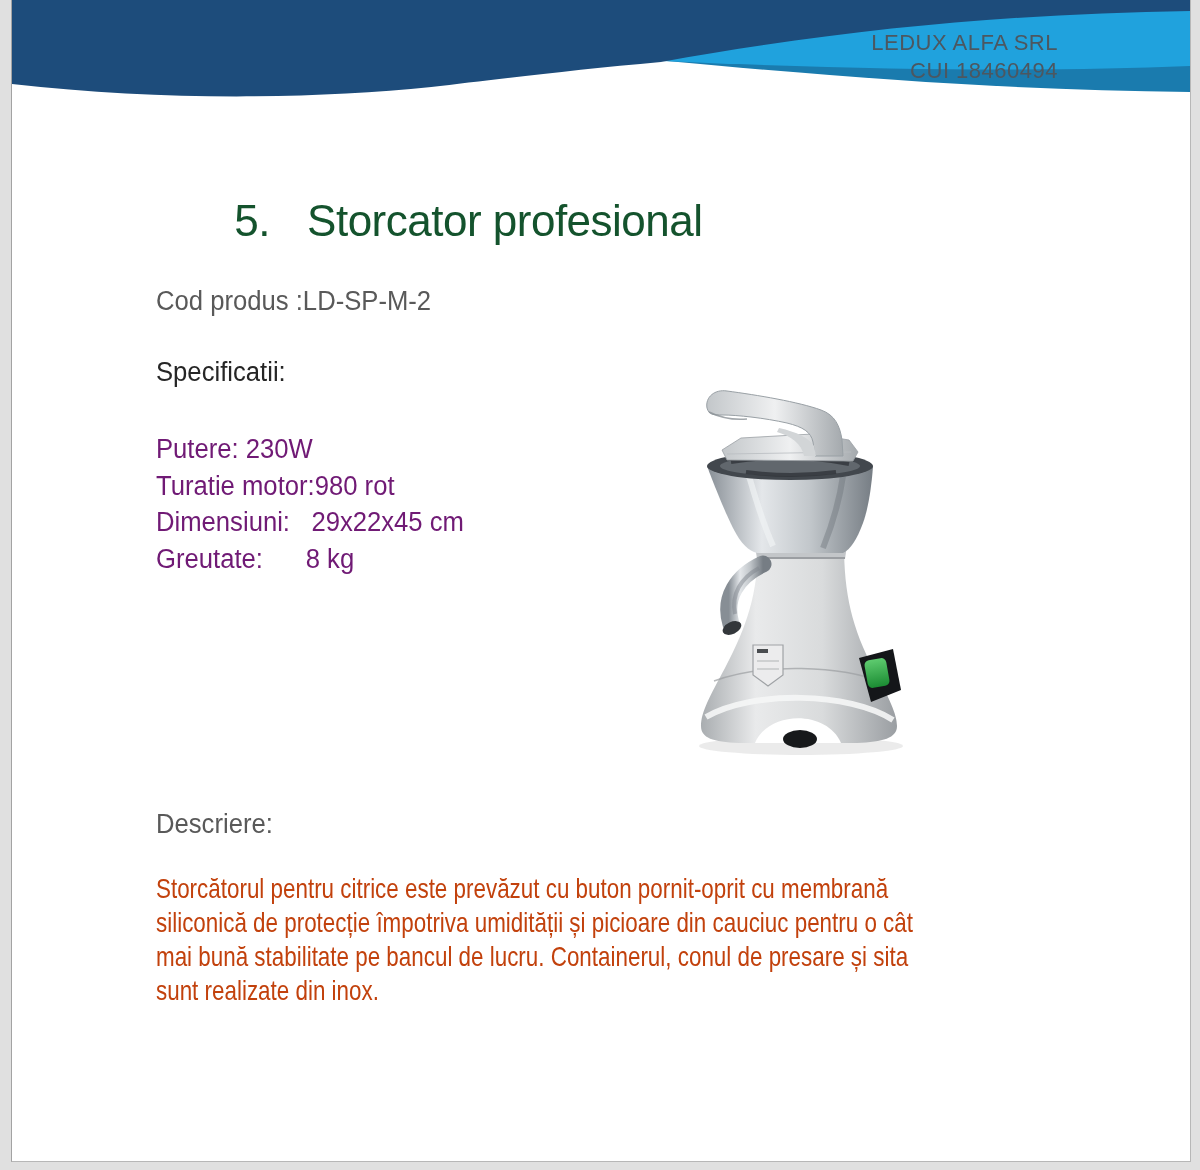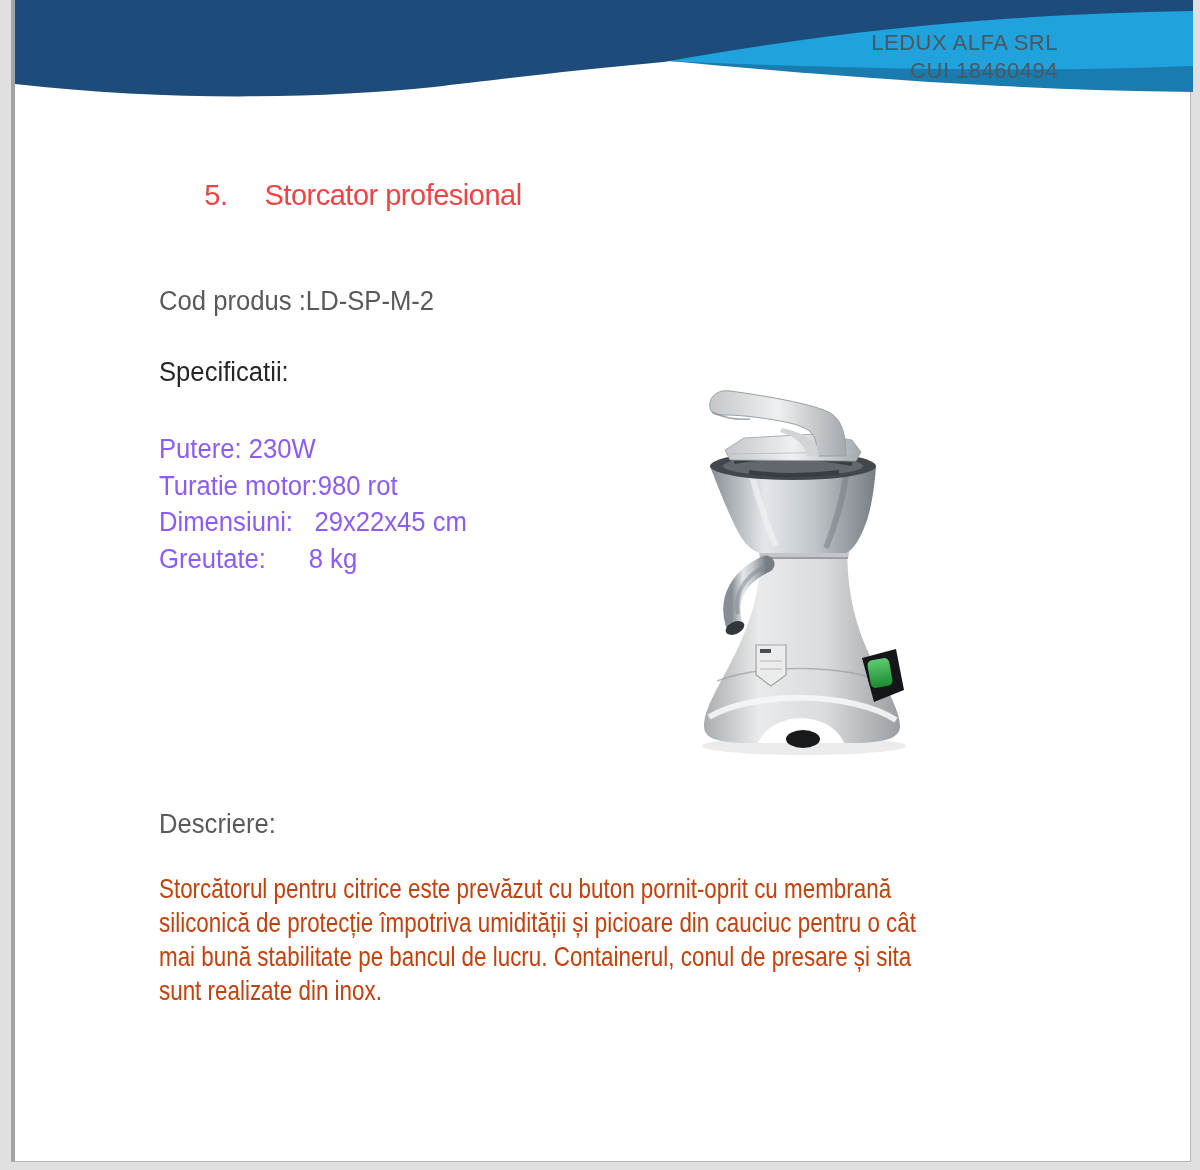--- a/index.html
+++ b/index.html
@@ -7,52 +7,52 @@
     width:1200px;height:1170px;
     background:#e3e3e3;
     font-family:"Liberation Sans", sans-serif;
     position:relative;overflow:hidden;
   }
   .viewer{position:absolute;inset:0;background:#e0e0e0;}
   .page{
     position:absolute;left:11px;top:0;
     width:1180px;height:1162px;
     background:#ffffff;
-    border-left:4px solid #a3a3a3;border-right:1px solid #b7b7b7;border-bottom:1px solid #b7b7b7;
+    border-left:1px solid #a3a3a3;border-right:1px solid #b7b7b7;border-bottom:1px solid #b7b7b7;
     box-sizing:border-box;
   }
   .header-wave{position:absolute;left:0;top:0;width:1178px;height:125px;display:block;}
   .company-block{
     position:absolute;top:29px;right:132px;
     text-align:right;
     color:#4c5760;
     font-size:22px;line-height:28px;
     letter-spacing:0.5px;
   }
   .doc-title{
-    position:absolute;left:144px;top:146px;
-    font-size:29px;color:#ef4444;font-weight:400;
+    position:absolute;left:152px;top:146px;
+    font-size:44px;color:#14532d;font-weight:400;
     letter-spacing:-0.5px;white-space:pre;
   }
   .doc-title .num{margin-right:37px;}
   .gray-line{
     position:absolute;left:144px;
     font-size:27px;color:#595959;
     transform:scaleX(0.95);transform-origin:0 50%;
     white-space:pre;
   }
   .dark-line{
     position:absolute;left:144px;
     font-size:27px;color:#262626;
     transform:scaleX(0.95);transform-origin:0 50%;
     white-space:pre;
   }
   .specs{
     position:absolute;left:144px;top:431px;
-    font-size:27px;color:#8b5cf6;line-height:36.5px;
+    font-size:27px;color:#701a75;line-height:36.5px;
   }
   .specs div{white-space:pre;transform:scaleX(0.95);transform-origin:0 50%;}
   .product-figure{
     position:absolute;left:649px;top:382px;width:320px;height:380px;
   }
   .description{
     position:absolute;left:144px;top:872px;
     font-size:28px;color:#c2410c;line-height:34px;
   }
   .description div{white-space:pre;transform:scaleX(0.80);transform-origin:0 50%;}

